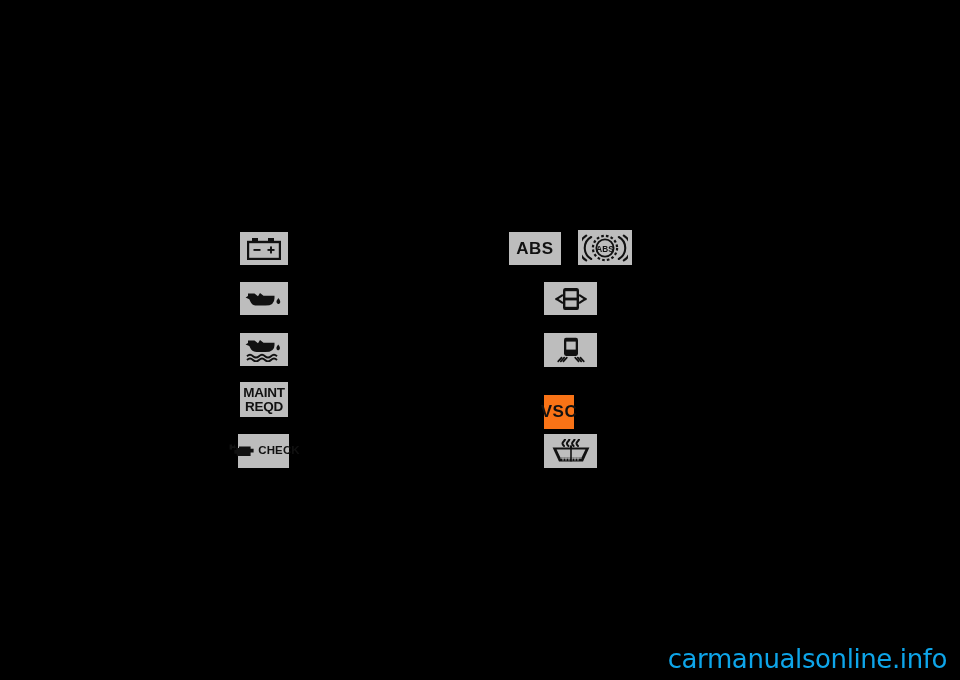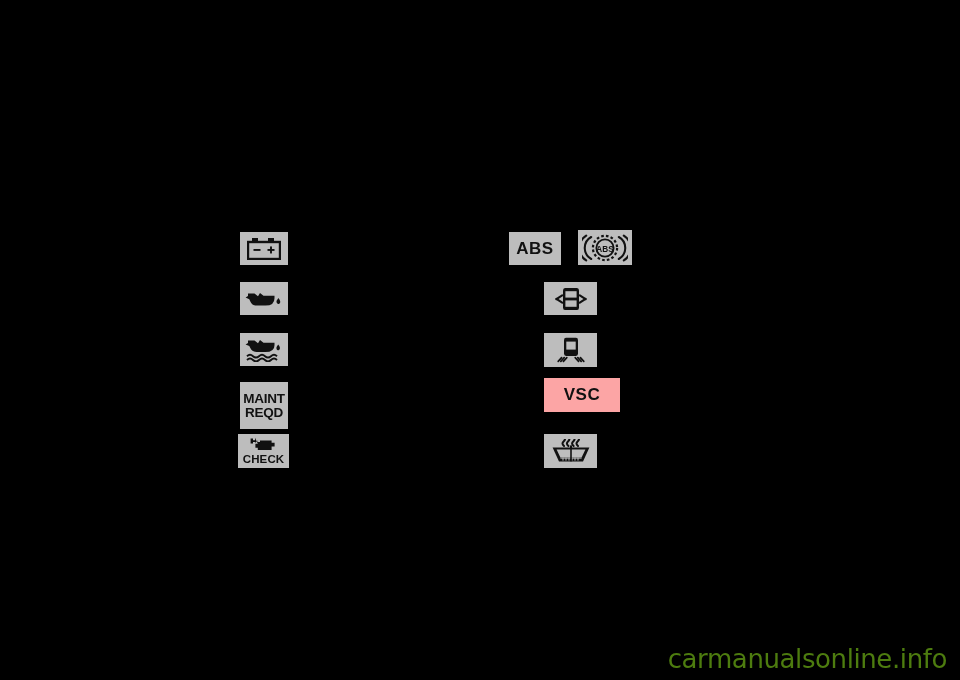--- a/index.html
+++ b/index.html
@@ -45,21 +45,21 @@
     white-space: pre;
   }
 
   .t-abs    { font-size: 17px; letter-spacing: 0.5px; }
   .t-vsc    { font-size: 17px; letter-spacing: 0.5px; }
   .t-maint  { font-size: 13.5px; letter-spacing: -0.2px; }
   .t-check  { font-size: 11.5px; letter-spacing: 0.1px; }
 
   .check-wrap {
     display: flex;
-    flex-direction: column;
+    flex-direction: row;
     align-items: center;
     justify-content: center;
     gap: 1px;
   }
 
   
   #watermark {
     position: absolute;
     right: 13px;
     bottom: 6px;
@@ -103,21 +103,21 @@
                L11.5 15.0 Q7.0 15.0 5.2 10.8 L4.3 9.0 L0.6 7.4 Z" fill="#111111"></path>
       <path d="M33.2 7.6 Q36.0 11.0 34.3 12.7 Q32.4 14.1 31.5 11.9
                Q30.9 10.2 33.2 7.6 Z" fill="#111111"></path>
       <path d="M2 19.2 Q5 16.4 8 19.2 Q11 22.0 14 19.2
                Q17 16.4 20 19.2 Q23 22.0 26 19.2 Q29 16.4 32 19.2" fill="none" stroke="#111111" stroke-width="1.9"></path>
       <path d="M2 23.0 Q5 20.2 8 23.0 Q11 25.8 14 23.0
                Q17 20.2 20 23.0 Q23 25.8 26 23.0 Q29 20.2 32 23.0" fill="none" stroke="#111111" stroke-width="1.9"></path>
     </svg>
   </div>
 
-  <div class="tile" id="tile-maint" style="left: 240px; top: 346px; width: 48px; height: 47px; background: rgb(189, 189, 189);">
+  <div class="tile" id="tile-maint" style="left: 240px; top: 346px; width: 48px; height: 35px; background: rgb(189, 189, 189);">
     <span class="tile-text t-maint">MAINT
 REQD</span>
   </div>
 
   <div class="tile" id="tile-check" style="left: 238px; top: 398px; width: 51px; height: 34px; background: rgb(189, 189, 189);">
     <div class="check-wrap">
       <svg width="30" height="16" viewBox="0 0 30 16" aria-hidden="true">
         <path d="M7.0 0.8 L7.0 3.3 L5.0 3.3 L5.0 1.6 L2.6 1.6 L2.6 6.6
                  L5.0 6.6 L5.0 4.9 L7.0 4.9 L7.0 5.9
                  L9.4 3.6 L9.4 5.0 L12.0 5.0 L12.0 3.6
@@ -179,21 +179,21 @@
       <path d="M9.6 20.6 L6.2 24.4" stroke="#111111" stroke-width="1.7" stroke-linecap="round"></path>
       <path d="M12.2 20.6 L8.8 24.4" stroke="#111111" stroke-width="1.7" stroke-linecap="round"></path>
       <path d="M14.8 20.6 L11.4 24.4" stroke="#111111" stroke-width="1.7" stroke-linecap="round"></path>
 
       <path d="M28.4 20.6 L31.8 24.4" stroke="#111111" stroke-width="1.7" stroke-linecap="round"></path>
       <path d="M25.8 20.6 L29.2 24.4" stroke="#111111" stroke-width="1.7" stroke-linecap="round"></path>
       <path d="M23.2 20.6 L26.6 24.4" stroke="#111111" stroke-width="1.7" stroke-linecap="round"></path>
     </svg>
   </div>
 
-  <div class="tile" id="tile-vsc" style="left: 544px; top: 342px; width: 76px; height: 34px; background: #fca5a5;">
+  <div class="tile" id="tile-vsc" style="left: 544px; top: 359px; width: 30px; height: 34px; background: #f97316;">
     <span class="tile-text t-vsc">VSC</span>
   </div>
 
   <div class="tile" id="tile-defogger" style="left: 544px; top: 398px; width: 53px; height: 34px; background: rgb(189, 189, 189);">
     <svg width="40" height="25" viewBox="0 0 40 25" aria-hidden="true">
 
       <path d="M13.0 7.0 Q10.2 4.6 12.6 2.4 Q15.0 0.3 13.2 -1.0" fill="none" stroke="#111111" stroke-width="2.0" stroke-linecap="round"></path>
       <path d="M17.4 7.0 Q14.6 4.6 17.0 2.4 Q19.4 0.3 17.6 -1.0" fill="none" stroke="#111111" stroke-width="2.0" stroke-linecap="round"></path>
       <path d="M22.6 7.0 Q19.8 4.6 22.2 2.4 Q24.6 0.3 22.8 -1.0" fill="none" stroke="#111111" stroke-width="2.0" stroke-linecap="round"></path>
       <path d="M27.0 7.0 Q24.2 4.6 26.6 2.4 Q29.0 0.3 27.2 -1.0" fill="none" stroke="#111111" stroke-width="2.0" stroke-linecap="round"></path>
@@ -211,15 +211,15 @@
         <path d="M18.0 18.6 L18.0 21.6"></path>
         <path d="M21.0 18.6 L21.0 21.6"></path>
         <path d="M24.0 18.6 L24.0 21.6"></path>
         <path d="M27.0 18.6 L27.0 21.6"></path>
       </g>
 
       <rect x="19.2" y="8.4" width="1.6" height="14.0" fill="#111111"></rect>
     </svg>
   </div>
 
-  <div id="watermark" style="color: #4d7c0f;">carmanualsonline.info</div>
+  <div id="watermark" style="color: #0ea5e9;">carmanualsonline.info</div>
 
 </div>
 
 </body></html>

